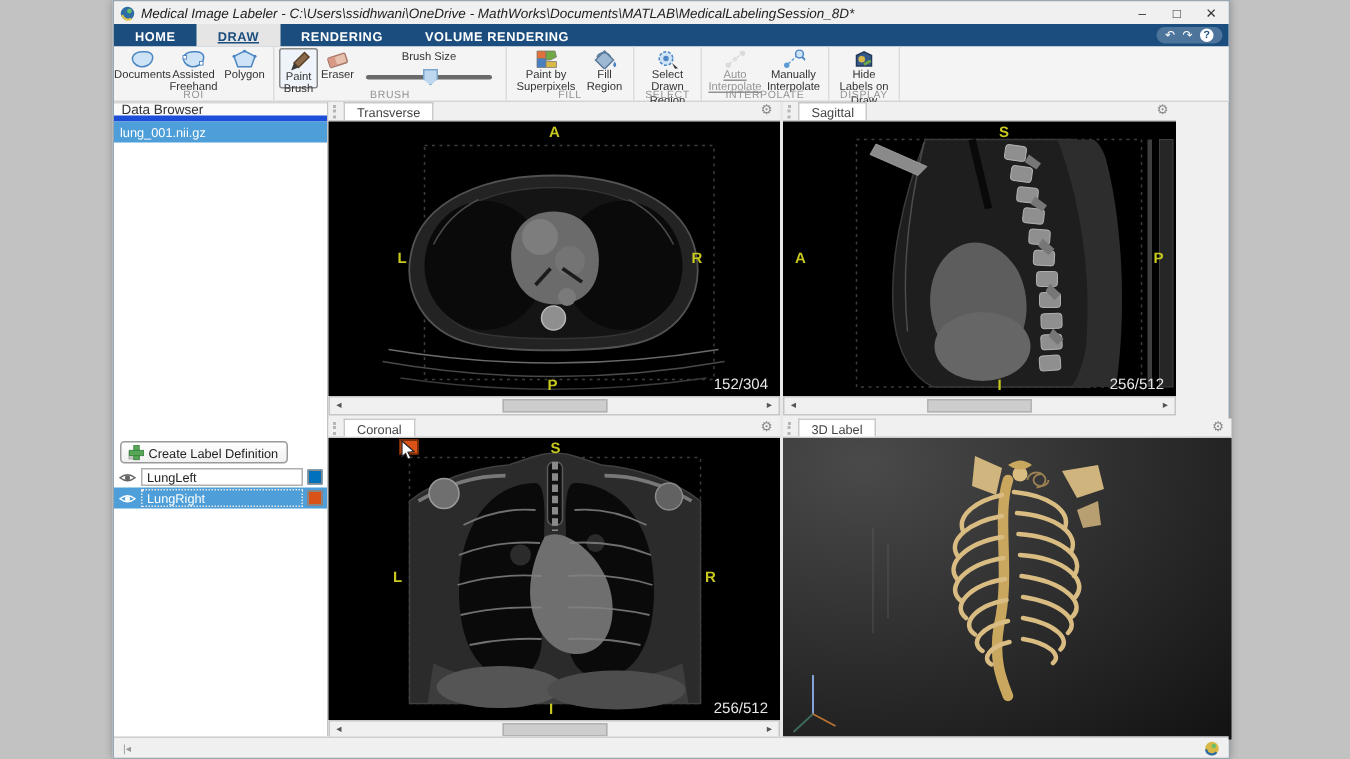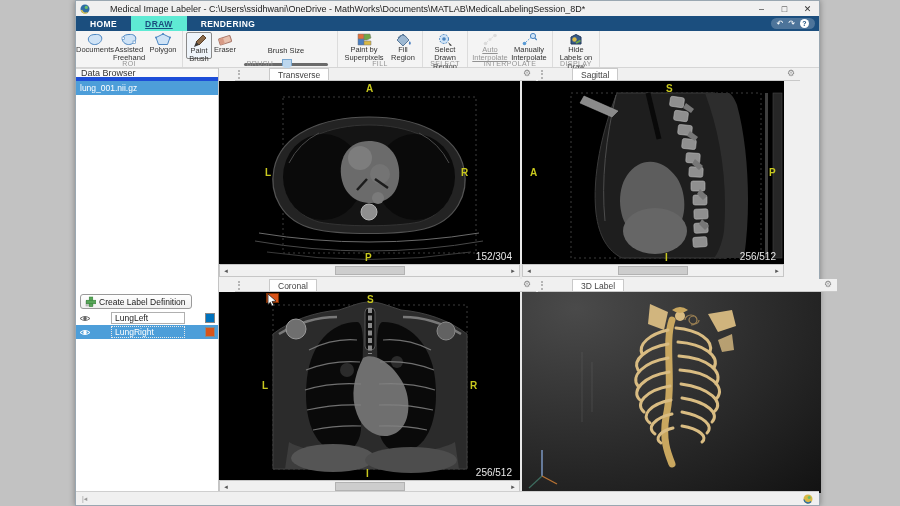--- a/index.html
+++ b/index.html
@@ -5,81 +5,81 @@
   * { margin:0; padding:0; box-sizing:border-box; }
   html,body { width:900px; height:506px; overflow:hidden; }
   body { font-family:"Liberation Sans", sans-serif; background:#c2c2c2; position:relative; }
 
   .window { position:absolute; left:75px; top:0; width:745px; height:506px;
             background:#f0f0f0; border:1px solid #9aa7b1; box-shadow:0 0 6px rgba(0,0,0,.35); }
 
   
   .titlebar { position:absolute; left:0; top:0; width:100%; height:15px; background:#f0f0f0;
               display:flex; align-items:center; padding-left:4px; }
-  .titlebar .title { font-size:9px; color:#222; margin-left:20px; white-space:nowrap; overflow:hidden; }
+  .titlebar .title { font-size:9px; color:#222; margin-left:4px; white-space:nowrap; overflow:hidden;font-style:italic; }
   .win-controls { position:absolute; right:0; top:0; height:15px; display:flex; }
   .win-controls span { width:23px; height:15px; font-size:9px; color:#333; display:flex;
                        align-items:center; justify-content:center; }
 
   
   .tabbar { position:absolute; left:0; top:15px; width:100%; height:15px; display:flex; align-items:stretch; }
   .rtab { padding:0 14px; font-size:8.5px; font-weight:bold; letter-spacing:.4px; color:#fff;
           display:flex; align-items:center; }
-  .rtab.active { background:#5eead4; color:#1b4e7e;text-decoration:underline; }
+  .rtab.active { background:#e5e5e5; color:#1b4e7e;text-decoration:underline; }
   .qat { position:absolute; right:4px; top:2px; height:11px; border-radius:6px;
          background:rgba(255,255,255,.22); display:flex; align-items:center; gap:5px; padding:0 6px; }
   .qat .qicon { color:#fff; font-size:8px; line-height:1; }
   .qat .help { width:9px; height:9px; border-radius:50%; background:#fff; color:#1b4e7e;
                font-size:7px; font-weight:bold; display:flex; align-items:center; justify-content:center; }
 
   
   .ribbon { position:absolute; left:0; top:30px; width:100%; height:37px; background:#f4f4f4;
             border-bottom:1px solid #d5d5d5; display:flex; }
   .grp { position:relative; display:flex; align-items:flex-start; padding:1px 3px 9px 3px;
          border-right:1px solid #dcdcdc; }
   .grp-label { position:absolute; bottom:0; left:0; width:100%; text-align:center;
                font-size:7px; color:#949494; letter-spacing:.4px; }
   .btn { display:flex; flex-direction:column; align-items:center; justify-content:flex-start;
          font-size:7.5px; color:#333; text-align:center; line-height:1.1; padding:1px 2px; height:27px; }
   .btn .ic { height:13px; display:flex; align-items:center; }
   .btn.sel { border:1px solid #8a8a8a; background:#eef4fa; border-radius:2px; }
   .btn.dis { opacity:.5;text-decoration:underline; }
-  .brush-size { display:flex; flex-direction:column; align-items:center; width:96px; padding-top:14px; }
+  .brush-size { display:flex; flex-direction:column; align-items:center; width:96px; padding-top:1px; }
   .brush-size .bs-label { font-size:7.5px; color:#333; }
   .bs-slider { position:relative; width:84px; height:14px; margin-top:2px; }
   .bs-track { position:absolute; left:0; right:0; top:6px; height:3px; background:#6a6a6a; border-radius:2px; }
   .bs-thumb { position:absolute; left:38px; top:2px; width:10px; height:11px; background:#bdd7ee;
               border:1px solid #7aa7cf; clip-path:polygon(0 0,100% 0,100% 60%,50% 100%,0 60%); }
 
   
   .sidebar { position:absolute; left:0; top:67px; width:143px; bottom:14px; background:#fff;
              border-right:1px solid #c4c4c4; }
   .panel-header { height:13px; background:#fafafa; border-top:1px solid #d8d8d8; border-bottom:4px solid #1d4ed8;
                   font-size:9px; color:#333; padding-left:5px; display:flex; align-items:center; }
   .db-item { height:14px; display:flex; align-items:center; font-size:8.5px; color:#333;
              padding:0 4px; position:relative; }
   .db-item.sel { color:#fff; }
   .db-item .row-action { position:absolute; right:3px; color:#9a9a9a; font-size:9px; line-height:1; }
   .ld-header { position:absolute; top:210px; left:0; width:100%; }
   .create-btn { position:absolute; top:226px; left:4px; height:15px; padding:0 6px 0 4px;
                 background:linear-gradient(#fff,#f0f0f0); border:1px solid #9a9a9a; border-radius:3px;
                 font-size:8.5px; color:#222; display:flex; align-items:center; gap:3px; }
   .label-row { position:absolute; left:0; width:100%; height:14px; display:flex; align-items:center;
-               padding:0 3px; gap:20px; }
+               padding:0 3px; gap:3px; }
   .label-row .eye { color:#666; display:flex; }
   .label-row.sel .eye { color:#fff; }
   .label-name { flex:1; font-size:8.5px; color:#222; border:1px solid #b0b0b0; background:#fff;
                 height:12px; line-height:11px; padding-left:3px; }
   .label-row.sel .label-name { border:1px dotted #e8e8e8; background:transparent; color:#fff; }
   .swatch { width:10px; height:10px; border:1px solid #888; }
 
   
   .vp { position:absolute; }
-  .vp-strip { position:absolute; left:16px; top:0; width:100%; height:13px; background:#f0f0f0;
-              border-bottom:1px solid #c9c9c9; display:flex; align-items:flex-end;gap:24px; }
+  .vp-strip { position:absolute; left:0; top:0; width:100%; height:13px; background:#f0f0f0;
+              border-bottom:1px solid #c9c9c9; display:flex; align-items:flex-end; }
   .vp-grip { width:4px; height:9px; border-left:2px dotted #b5b5b5; margin:0 3px 1px 3px; }
   .vp-tab { height:12px; background:#fff; border:1px solid #c9c9c9; border-bottom:none;
             font-size:8.5px; color:#444; padding:0 8px; display:flex; align-items:center; }
   .vp-gear { position:absolute; right:5px; top:1px; font-size:9px; color:#8a8a8a; line-height:1; }
   .vp-canvas { position:absolute; left:0; top:13px; width:100%; background:#000; overflow:hidden; }
   .vp-canvas svg { position:absolute; left:0; top:0; }
   .orient { position:absolute; font-size:10px; font-weight:bold; }
   .slice { position:absolute; right:8px; bottom:2px; font-size:10px; color:#e8e8e8; }
 
   .vslider { position:absolute; left:0; width:100%; height:13px; background:#f0f0f0;
@@ -117,20 +117,21 @@
       <span>–</span>
       <span>□</span>
       <span>✕</span>
     </div>
   </div>
 
   <div class="tabbar" style="background-color: rgb(27, 78, 126);">
     <div class="rtab">HOME</div>
     <div class="rtab active">DRAW</div>
     <div class="rtab">RENDERING</div>
+    <div class="rtab">VOLUME RENDERING</div>
     <div class="qat">
       <span class="qicon">↶</span>
       <span class="qicon">↷</span>
       <span class="help">?</span>
     </div>
   </div>
 
   <div class="ribbon">
 
     <div class="grp">

